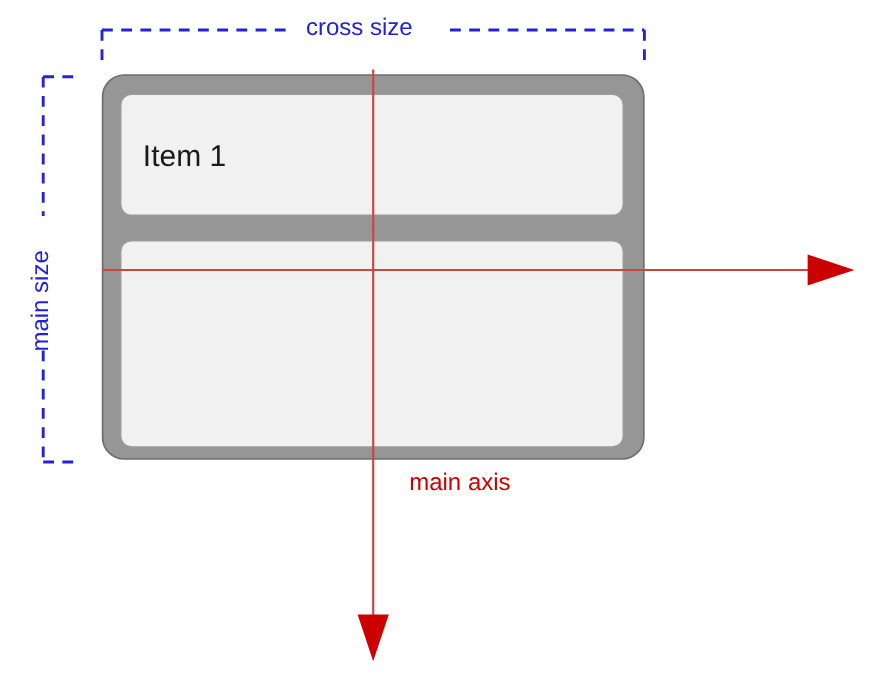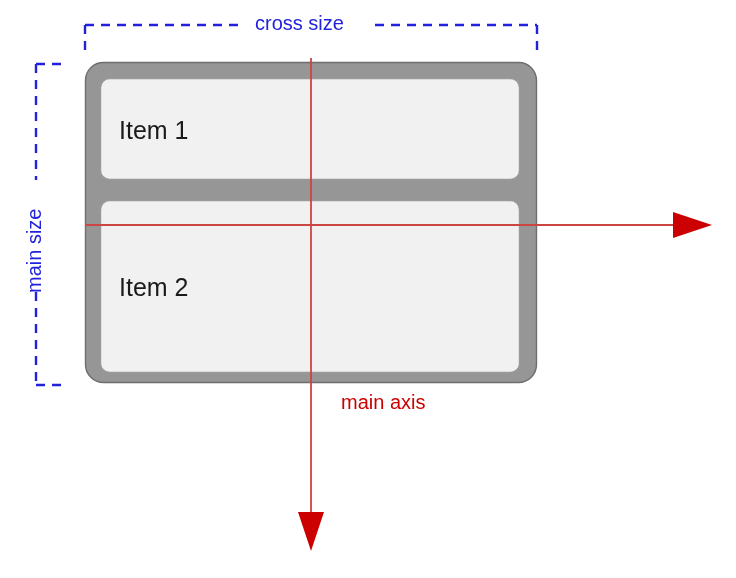--- a/index.html
+++ b/index.html
@@ -88,21 +88,20 @@
     </g>
 
     <g>
       <line x1="311" y1="58" x2="311" y2="515" stroke="#cc4444" stroke-width="1.8"></line>
       <polygon points="298,512 324,512 311,551" fill="#cc0000"></polygon>
     </g>
   </svg>
 
   <div class="label item-label" style="left:119px; top:118px;">Item 1</div>
 
-  <div class="label item-label" style="left:119px; top:275px;">Item 2</div>
 
   <div class="label measure-label" style="left:255px; top:13px;">cross size</div>
 
   <div class="label measure-label rot-ccw" style="left:24px; top:293px;">main size</div>
 
 
   <div class="label axis-label" style="left:341px; top:392px;text-align:center;">main axis</div>
 
 </div>
 

